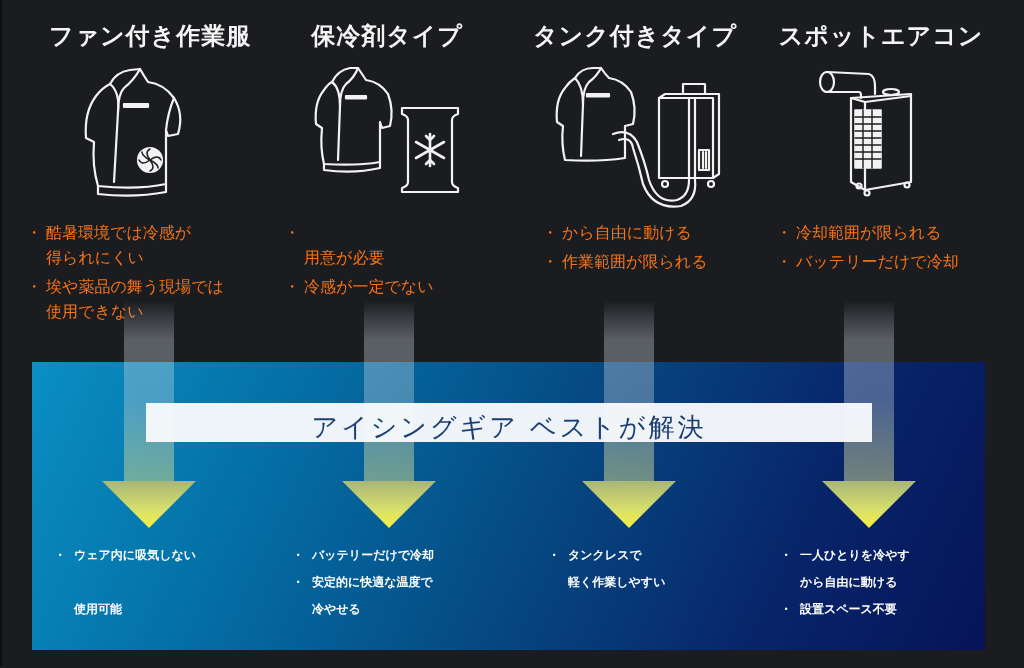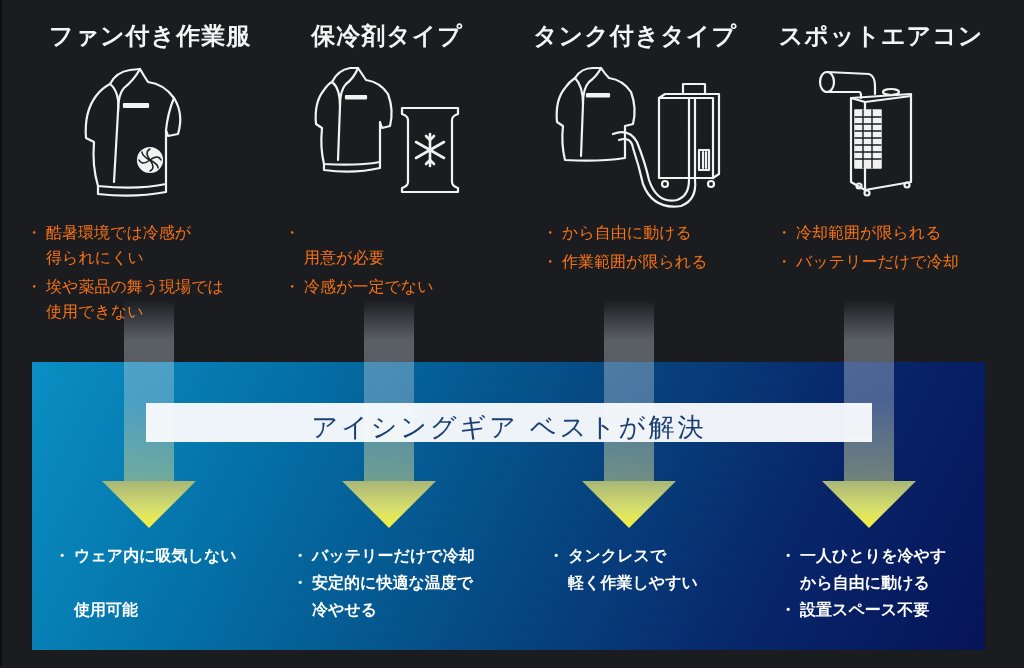--- a/index.html
+++ b/index.html
@@ -32,21 +32,21 @@
     position:absolute; top:481px; width:94px; height:47px;
     clip-path:polygon(0 0, 100% 0, 50% 100%);
     background:linear-gradient(180deg, #a8b678 0%, #d7df6c 60%, #f6f040 100%);
   }
   .banner {
     position:absolute; left:146px; top:403px; width:726px; height:39px;
     background:rgba(248,250,252,0.96);
     text-align:center; line-height:49px;
     font-size:26px; color:#1c3f73; letter-spacing:3px; font-weight:normal;
   }
-  .solutions { position:absolute; top:542px; font-size:16px; line-height:27px; color:#ffffff; font-weight:bold; }
+  .solutions { position:absolute; top:542px; font-size:12px; line-height:27px; color:#ffffff; font-weight:bold; }
   .solutions .item { position:relative; padding-left:16px; }
   .solutions .item::before { content:"・"; position:absolute; left:-4px; top:0; }
 </style>
 </head>
 <body>
 
 <div class="frame"></div>
 
 <div class="col-title" style="left:30px;">ファン付き作業服</div>
 <div class="col-title" style="left:267px;">保冷剤タイプ</div>

